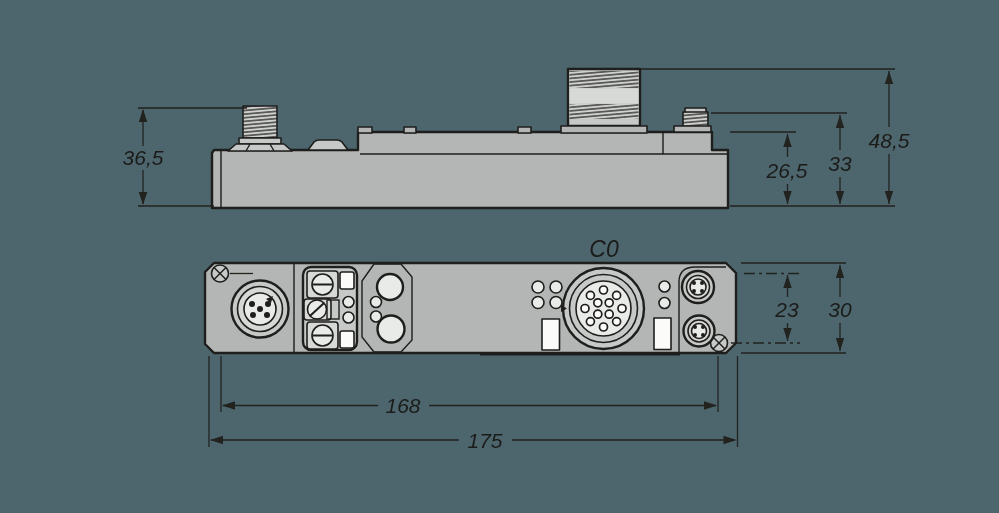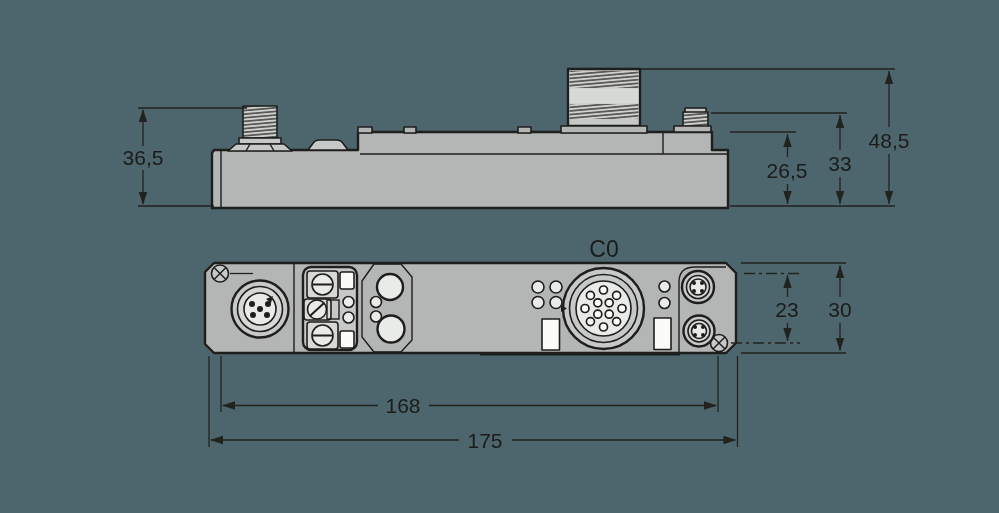--- a/index.html
+++ b/index.html
@@ -2,21 +2,21 @@
 <html><head>
 <meta charset="utf-8">
 <style>
   html,body{margin:0;padding:0;}
   body{
     width:999px;height:513px;
     background:#4d666e;
     overflow:hidden;
     font-family:"Liberation Sans", sans-serif;
   }
-  #stage{position:relative;width:863px;height:513px;}
+  #stage{position:relative;width:863px;height:513px;font-style:italic;}
   svg{position:absolute;left:0;top:0;}
 
   .fill-body{fill:#b3b6b4;}
   .fill-det{fill:#c6c9c7;}
   .fill-mid{fill:#d7d9d7;}
   .fill-light{fill:#e9ebe9;}
   .fill-white{fill:#fbfbfa;}
 
   .ol   {stroke:#1e1e1c;stroke-width:2.4;stroke-linejoin:round;}
   .ol-th{stroke:#1e1e1c;stroke-width:1.6;stroke-linejoin:round;}

